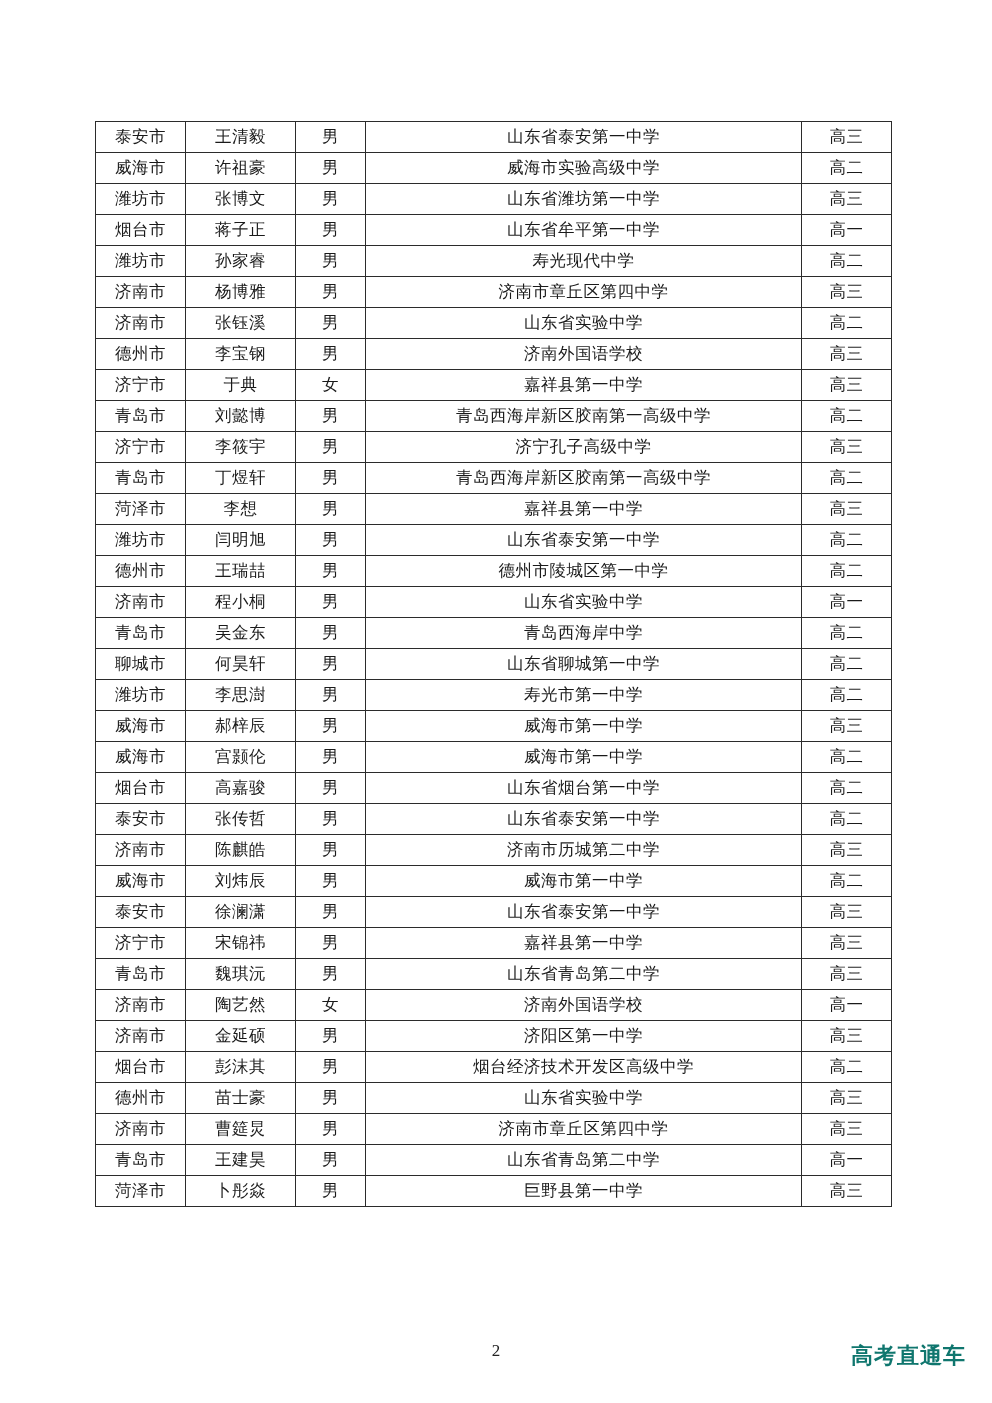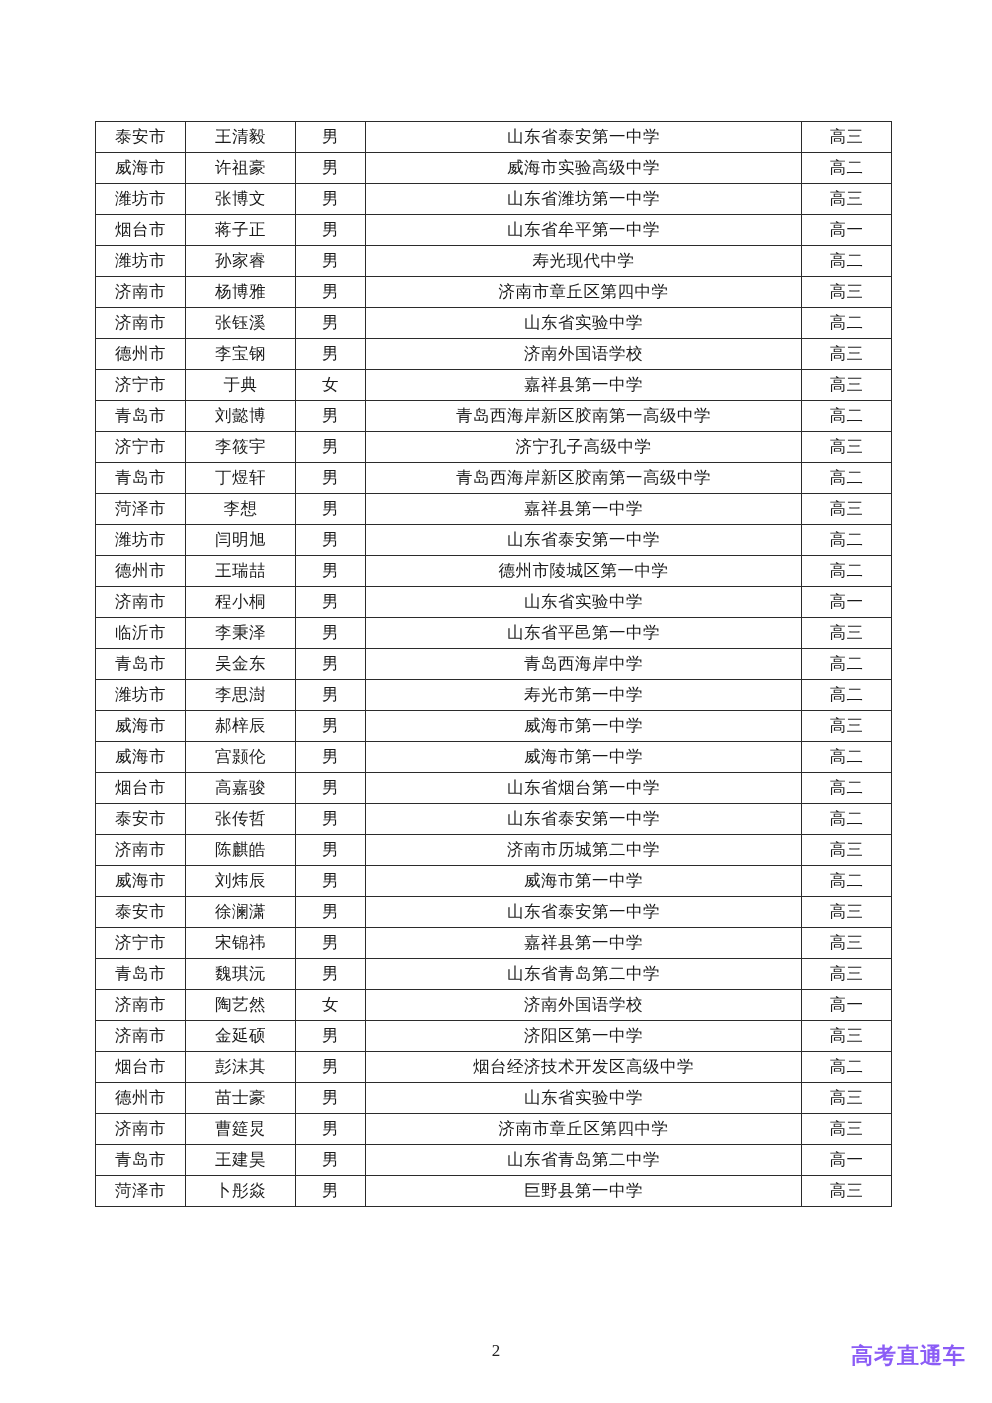--- a/index.html
+++ b/index.html
@@ -55,21 +55,21 @@
     font-size: 17px;
     color: #222;
   }
   .watermark {
     position: absolute;
     bottom: 32px;
     right: 26px;
     font-family: "Liberation Sans", "DejaVu Sans", sans-serif;
     font-size: 22px;
     font-weight: 600;
-    color: #8b5cf6;
+    color: #0f766e;
     letter-spacing: 1px;
   }
 </style>
 </head>
 <body>
 
 <div class="page">
 
   <div class="table-wrap">
     <table class="student-table">
@@ -187,31 +187,31 @@
             <td>高二</td>
           </tr>
           <tr>
             <td>济南市</td>
             <td>程小桐</td>
             <td>男</td>
             <td>山东省实验中学</td>
             <td>高一</td>
           </tr>
           <tr>
-            <td>临沂市</td>
-            <td>李秉泽</td>
-            <td>男</td>
-            <td>山东省平邑第一中学</td>
-            <td>高三</td>
-          </tr>
-          <tr>
             <td>青岛市</td>
             <td>吴金东</td>
             <td>男</td>
             <td>青岛西海岸中学</td>
+            <td>高二</td>
+          </tr>
+          <tr>
+            <td>聊城市</td>
+            <td>何昊轩</td>
+            <td>男</td>
+            <td>山东省聊城第一中学</td>
             <td>高二</td>
           </tr>
           <tr>
             <td>潍坊市</td>
             <td>李思澍</td>
             <td>男</td>
             <td>寿光市第一中学</td>
             <td>高二</td>
           </tr>
           <tr>

